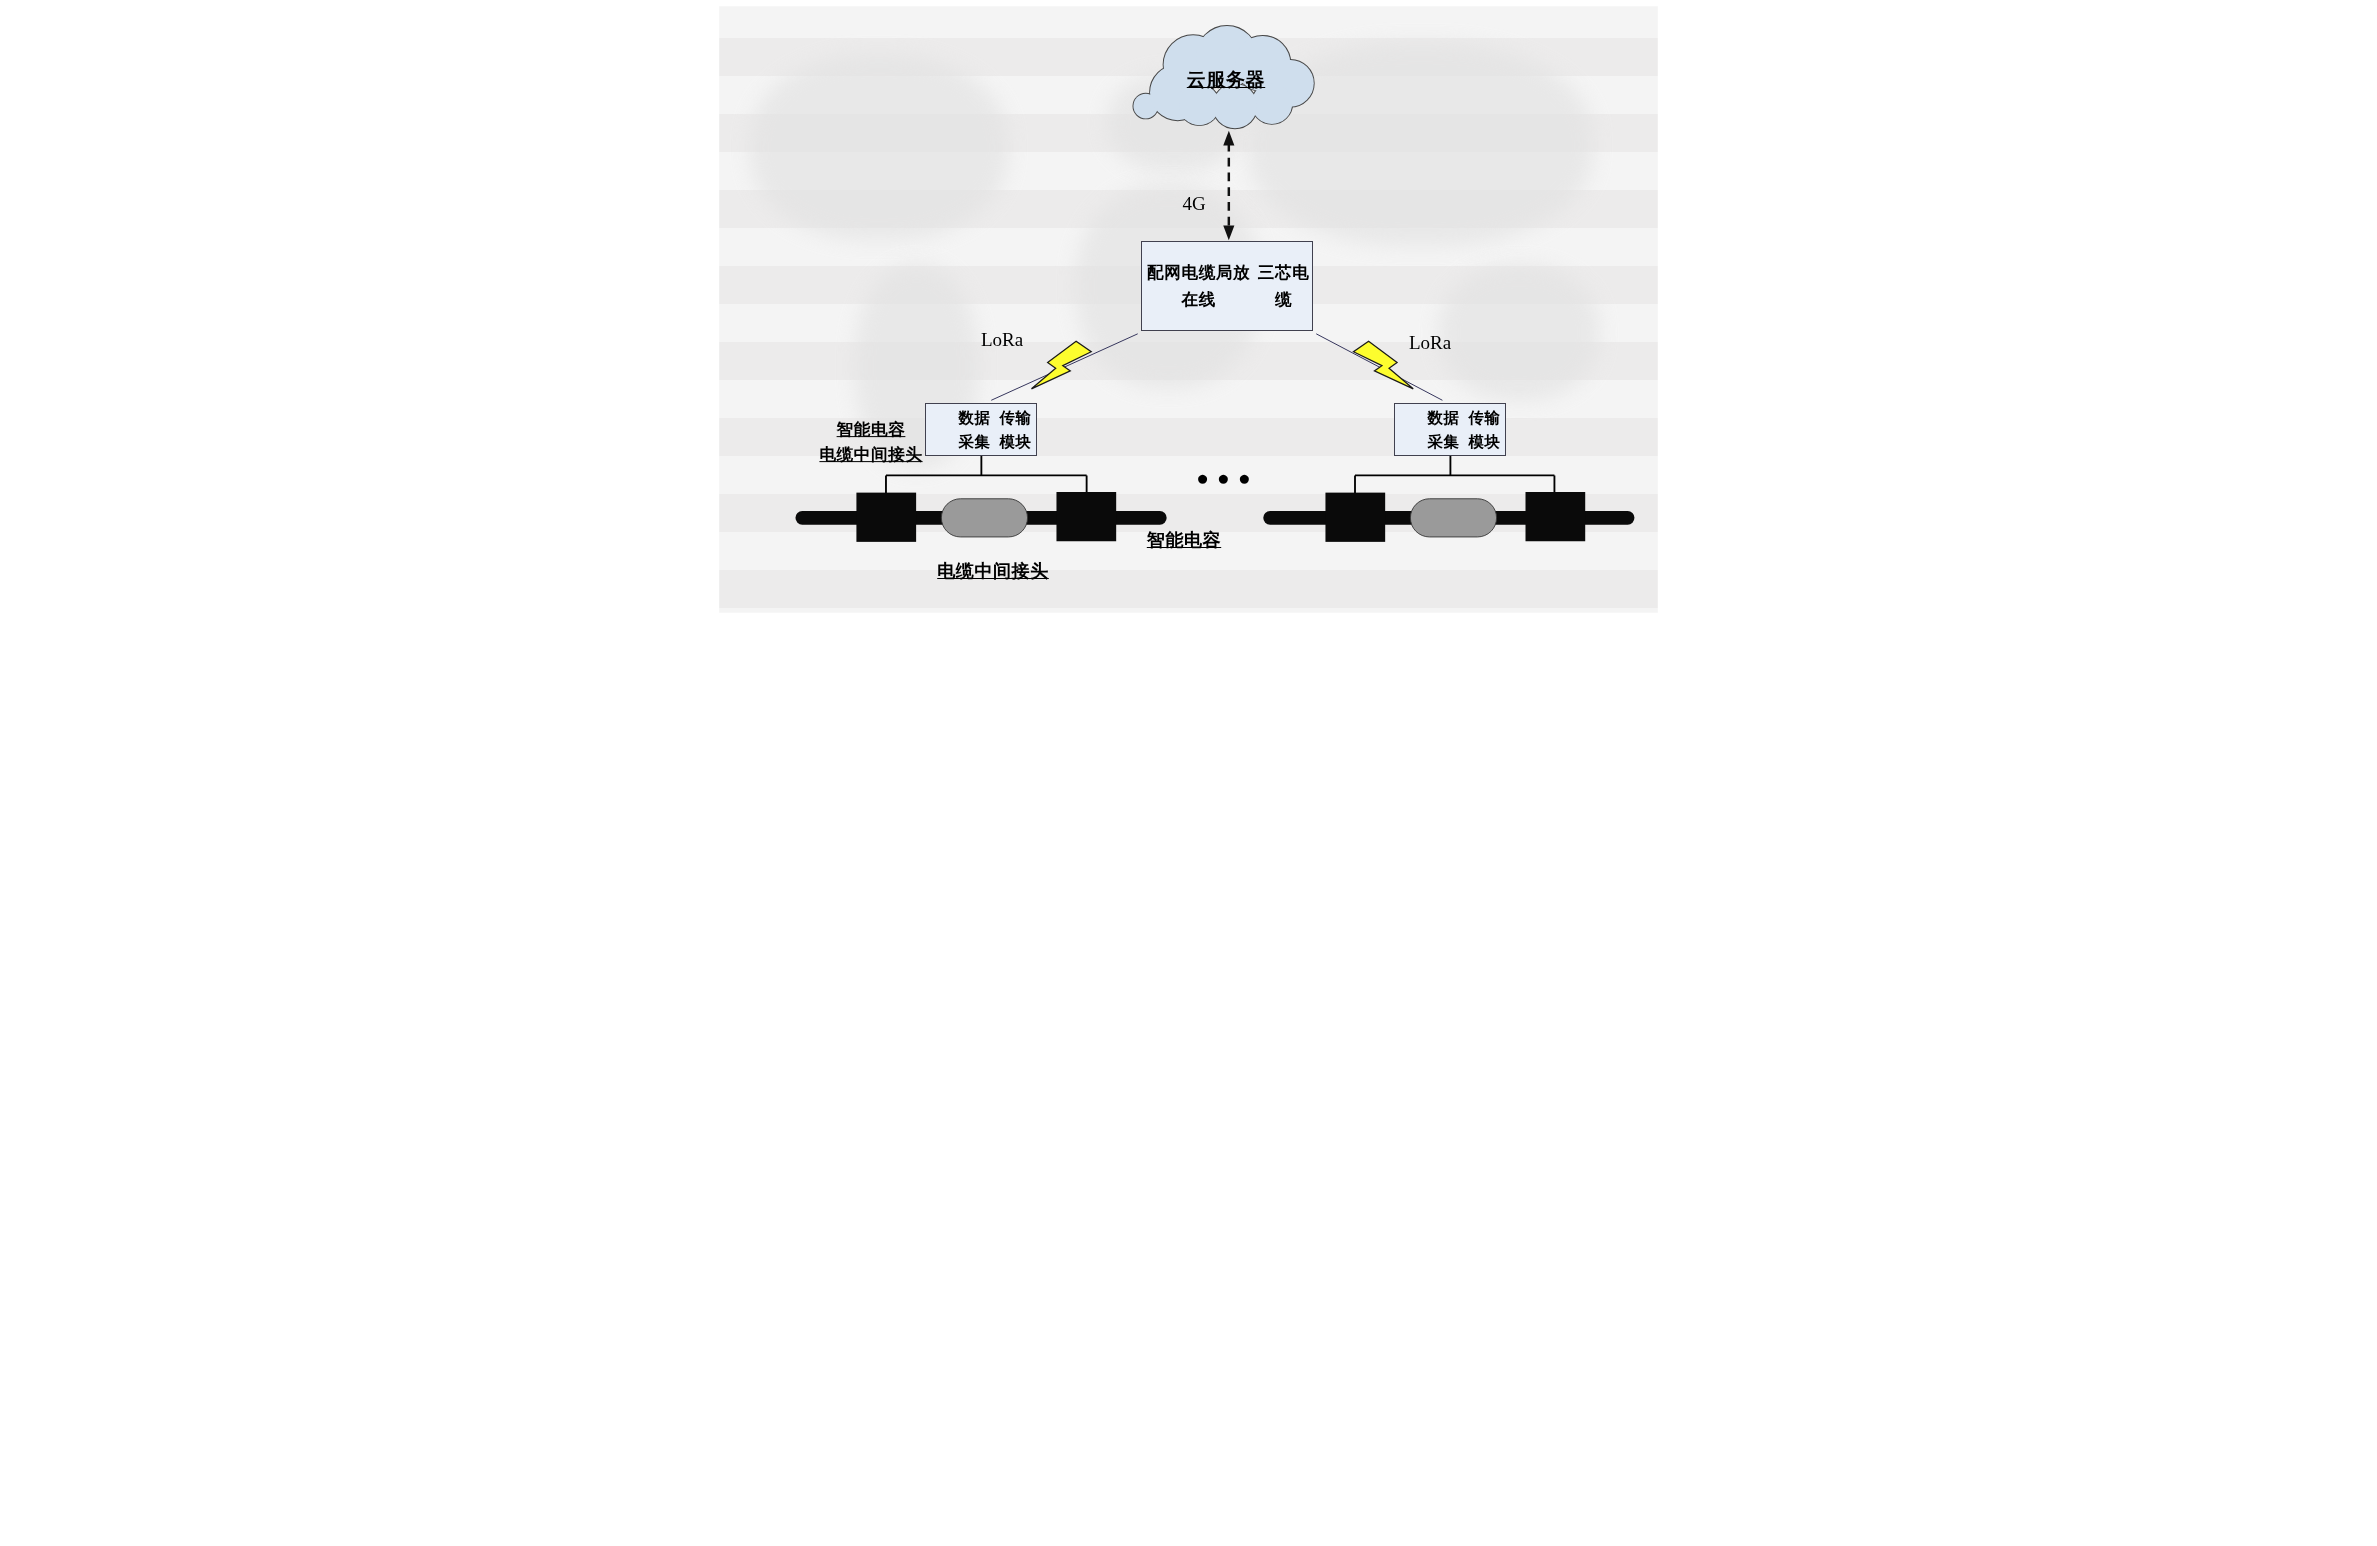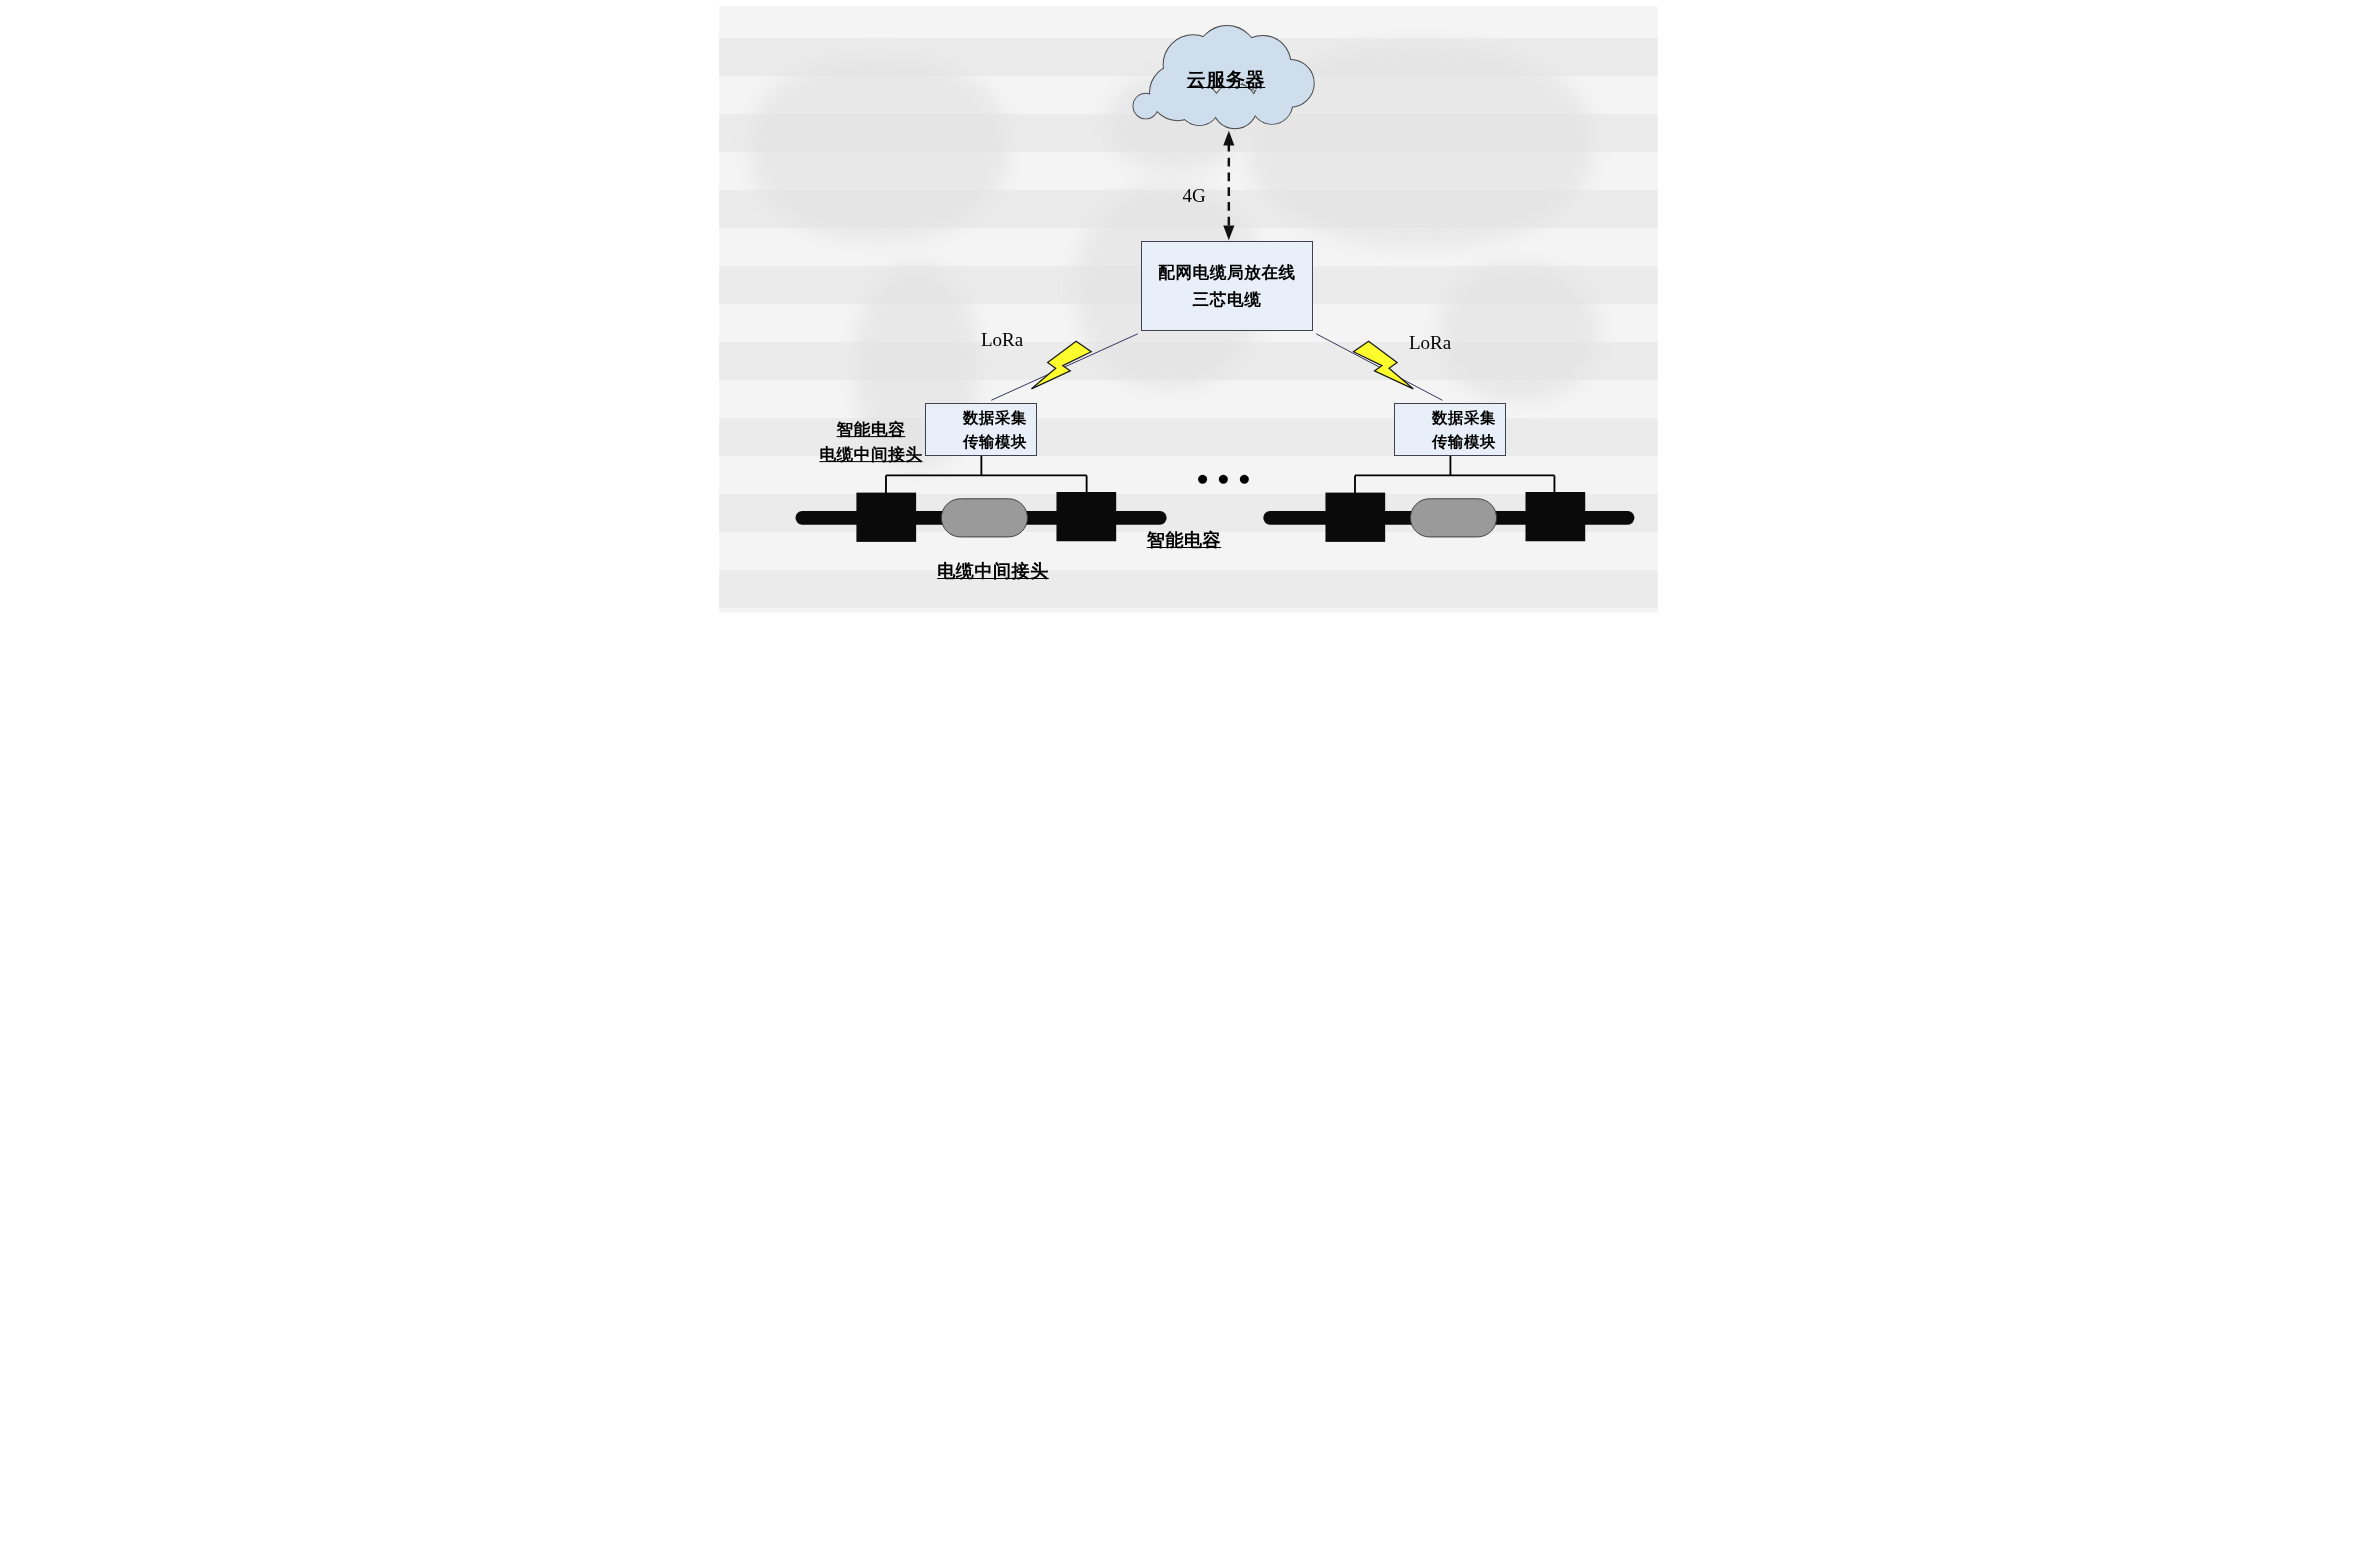--- a/index.html
+++ b/index.html
@@ -51,39 +51,38 @@
     font-family: "Liberation Serif", serif;
     font-weight: 400;
     font-size: 19px;
   }
   .box {
     position: absolute;
     background: #e9eff8;
     border: 1.2px solid #41414f;
     box-sizing: border-box;
     display: flex;
-    flex-direction: column;
     align-items: center;
     justify-content: center;
     text-align: center;
   }
   .box .line {
     display: block;
     font-weight: 700;
     color: #000;
     letter-spacing: 0.6px;
   }
   .monitor-box { left: 428px; top: 241px; width: 172px; height: 90px; }
   .monitor-box .line { font-size: 16.6px; line-height: 1.65; }
   .module-box { width: 112px; height: 53px; border-width: 0.9px; padding-left: 28px; }
   .module-box .line { font-size: 15.4px; line-height: 1.55; }
   .module-left  { left: 212px;  top: 403px; }
   .module-right { left: 681px; top: 403px; }
   .cloud-label { left: 513px; top: 80px; font-size: 19px; }
-  .label-4g    { left: 481px; top: 196px; }
+  .label-4g    { left: 481px; top: 204px; }
   .lora-left   { left: 289px; top: 340px; }
   .lora-right  { left: 717px; top: 343px; }
   .sensor-label { left: 126px; top: 443px; line-height: 1.5; font-size: 16.6px; margin-left: 32px; }
   .joint-label  { left: 280px; top: 571px; font-size: 18px; }
   .cable-label  { left: 471px; top: 540px; font-size: 18px; }
   .ellipsis-label { left: 511px; top: 478px; font-size: 21px; font-weight: 700; letter-spacing: 1.2px; }
 </style>
 </head>
 <body>
 

